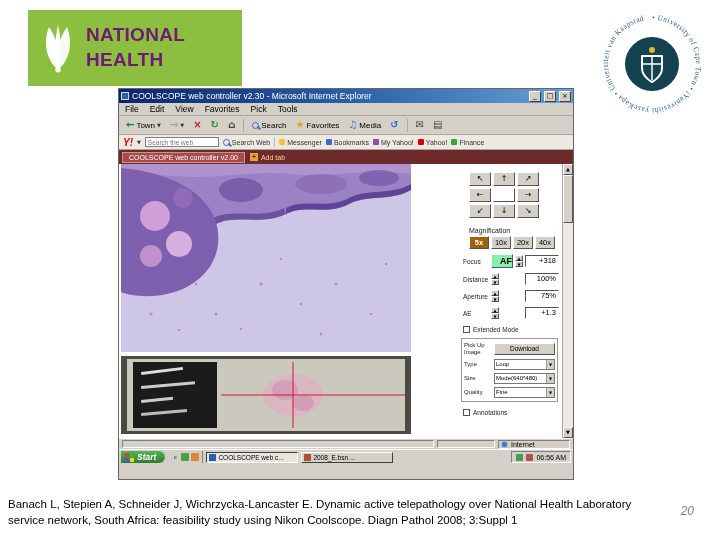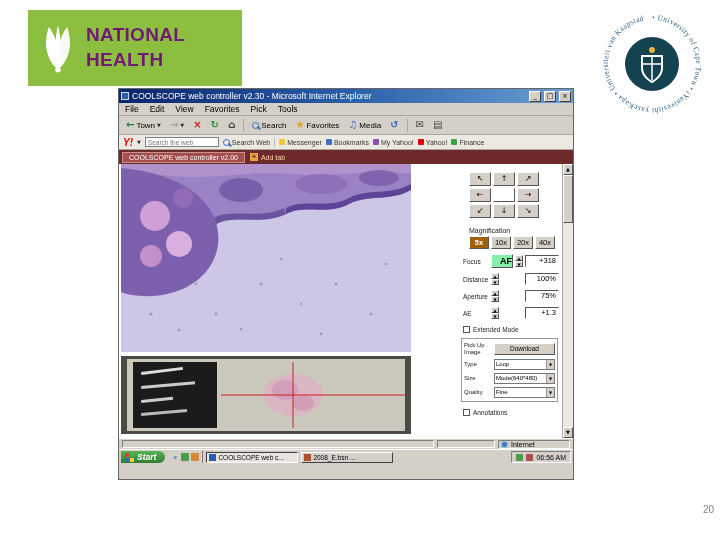--- a/index.html
+++ b/index.html
@@ -128,21 +128,21 @@
              font-size:6.5px; padding:0 2px; overflow:hidden; white-space:nowrap; display:flex; align-items:center; gap:2px; }
   .taskbtn.pressed { border-color:#404040 #fff #fff #404040; background:#e8e5de; }
   .tbicon { width:7px; height:7px; background:#2a5fae; flex:0 0 auto; }
   .tray { margin-left:auto; height:12px; border:1px solid; border-color:#808080 #fff #fff #808080;
           display:flex; align-items:center; gap:3px; padding:0 4px; font-size:7px; }
   .trayicon { width:7px; height:7px; border-radius:1px; display:inline-block; }
   .t-g{background:#4a9e4a} .t-r{background:#b05050}
 
   
   .citation { position:absolute; left:8px; top:497px; width:660px; font-size:11.5px; color:#000; line-height:1.35; }
-  .pagenum { position:absolute; right:6px; top:504px; font-size:10px; color:#808080; }
+  .pagenum { position:absolute; right:26px; top:504px; font-size:12px; color:#808080;font-style:italic; }
 </style>
 </head>
 <body>
 
 <div class="slide">
 
   <div class="nhls">
     <svg class="nhls-icon" viewBox="0 0 44 56">
       <path d="M22 52 C10 42 5 24 12 5 C20 16 24 30 23 44 Z" fill="#ffffff"></path>
       <path d="M22 52 C34 42 39 24 32 5 C24 16 20 30 21 44 Z" fill="#ffffff" opacity="0.92"></path>
@@ -459,15 +459,19 @@
         <span>2008_E.bsn ...</span>
       </span>
       <span class="tray">
         <span class="trayicon t-g"></span>
         <span class="trayicon t-r"></span>
         <span>06:56 AM</span>
       </span>
     </div>
   </div>
 
+  <div class="citation">
+    <div>Banach L, Stepien A, Schneider J, Wichrzycka-Lancaster E. Dynamic active telepathology over National Health Laboratory</div>
+    <div>service network, South Africa: feasibility study using Nikon Coolscope. Diagn Pathol 2008; 3:Suppl 1</div>
+  </div>
   <div class="pagenum">20</div>
 
 </div>
 
 </body></html>

